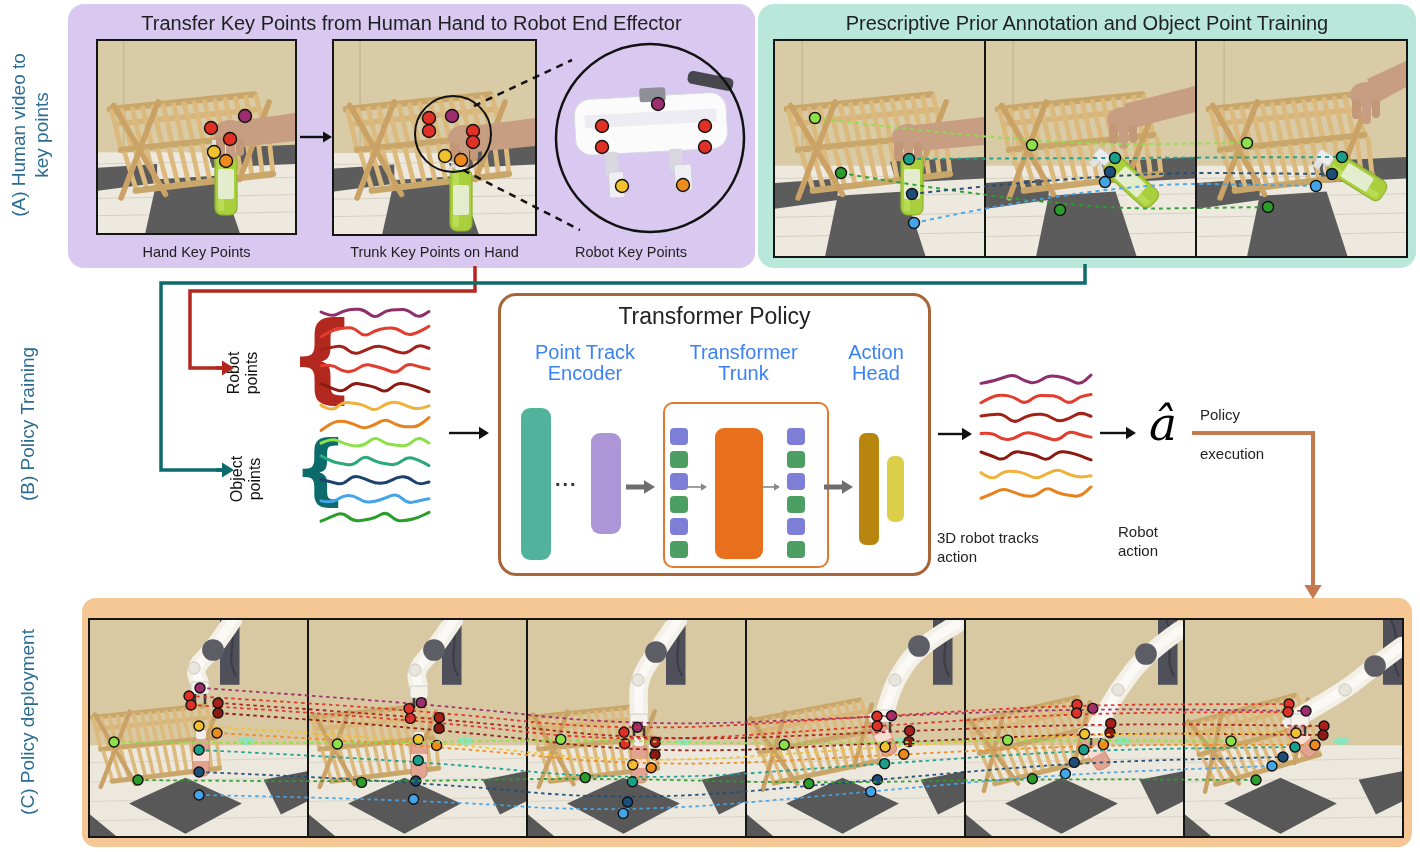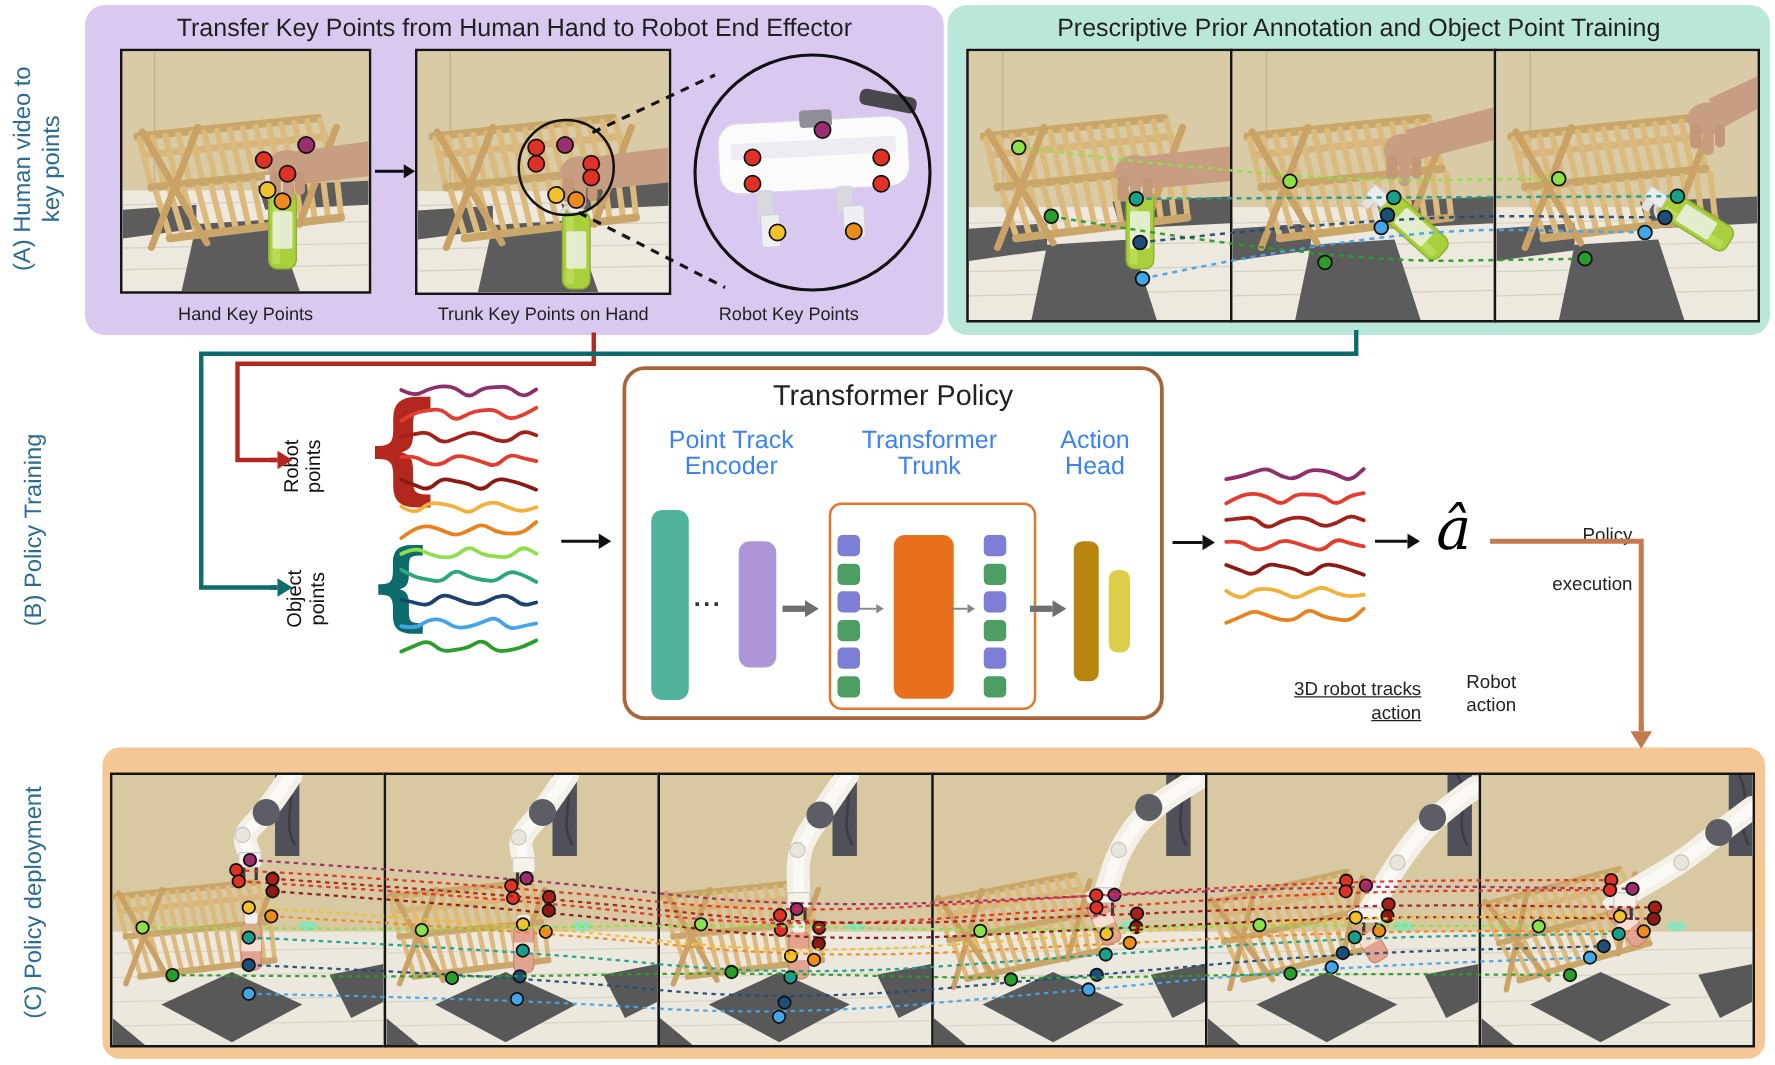--- a/index.html
+++ b/index.html
@@ -1,20 +1,20 @@
 <!DOCTYPE html>
 <html><head>
 <meta charset="utf-8">
 <style>
   html,body{margin:0;padding:0;background:#ffffff;}
   #root{position:relative;width:1420px;height:852px;background:#fff;overflow:hidden;
         font-family:"Liberation Sans",sans-serif;color:#1f1f1f;}
   .abs{position:absolute;}
   .prewrap{white-space:pre-line;}
-  .center{text-align:right;margin-top:14px;}
+  .center{text-align:left;}
   
   .vlabel{position:absolute;transform:rotate(-90deg);text-align:center;
           font-size:19px;line-height:23px;color:var(--side-label,#2b6d92);}
   
   .panel{position:absolute;border-radius:16px;}
   #panel-a{left:68px;top:4px;width:687px;height:264px;background:var(--panel-a,#d9c8ef);}
   #panel-b{left:758px;top:4px;width:658px;height:264px;background:var(--panel-b,#b9e7da);}
   #panel-c{left:82px;top:598px;width:1330px;height:249px;background:var(--panel-c,#f4c795);border-radius:14px;}
   .panel-title{position:absolute;left:0;right:0;top:8px;text-align:center;font-size:20px;color:#1f1f1f;}
   .photo{position:absolute;border:2px solid #151515;background:#e9e2d2;overflow:hidden;}
@@ -22,21 +22,21 @@
   .caption{position:absolute;font-size:14.5px;text-align:center;color:#1f1f1f;}
   
   .brace{position:absolute;font-weight:bold;line-height:0.82;font-family:"DejaVu Sans",sans-serif;}
   #brace-red{left:288px;top:318px;font-size:96px;color:var(--red-conn,#b3281e);}
   #brace-teal{left:293px;top:437px;font-size:77px;color:var(--teal-conn,#0e6b6b);}
   .rot-label{position:absolute;transform:rotate(-90deg);font-size:16px;line-height:18px;text-align:center;color:#111;}
   #robot-points-label{left:193px;top:355px;width:100px;height:36px;}
   #object-points-label{left:196px;top:461px;width:100px;height:36px;}
   .small-label{position:absolute;font-size:15px;line-height:19px;color:#222;}
   #obs-label{left:275px;top:534px;width:200px;}
-  #action-label{left:937px;top:528px;width:200px;text-decoration:underline;}
+  #action-label{left:937px;top:528px;width:200px;}
   #policy-label{left:1200px;top:405px;width:106px;}
   #execution-label{left:1200px;top:444px;width:106px;}
   #robot-action-label{left:1118px;top:522px;width:95px;}
   #a-hat{left:1128px;top:396px;width:70px;font-family:"DejaVu Serif",serif;font-style:italic;
          font-size:47px;text-align:center;color:#000;}
   
   #transformer-box{position:absolute;left:498px;top:293px;width:427px;height:277px;background:#fff;
                    border:3px solid var(--tp-border,#a96438);border-radius:18px;}
   .tp-title{position:absolute;left:0;right:0;top:7px;text-align:center;font-size:23px;color:#222;}
   .tp-col-label{position:absolute;font-size:20px;line-height:21px;text-align:center;color:#3b82f6;}

